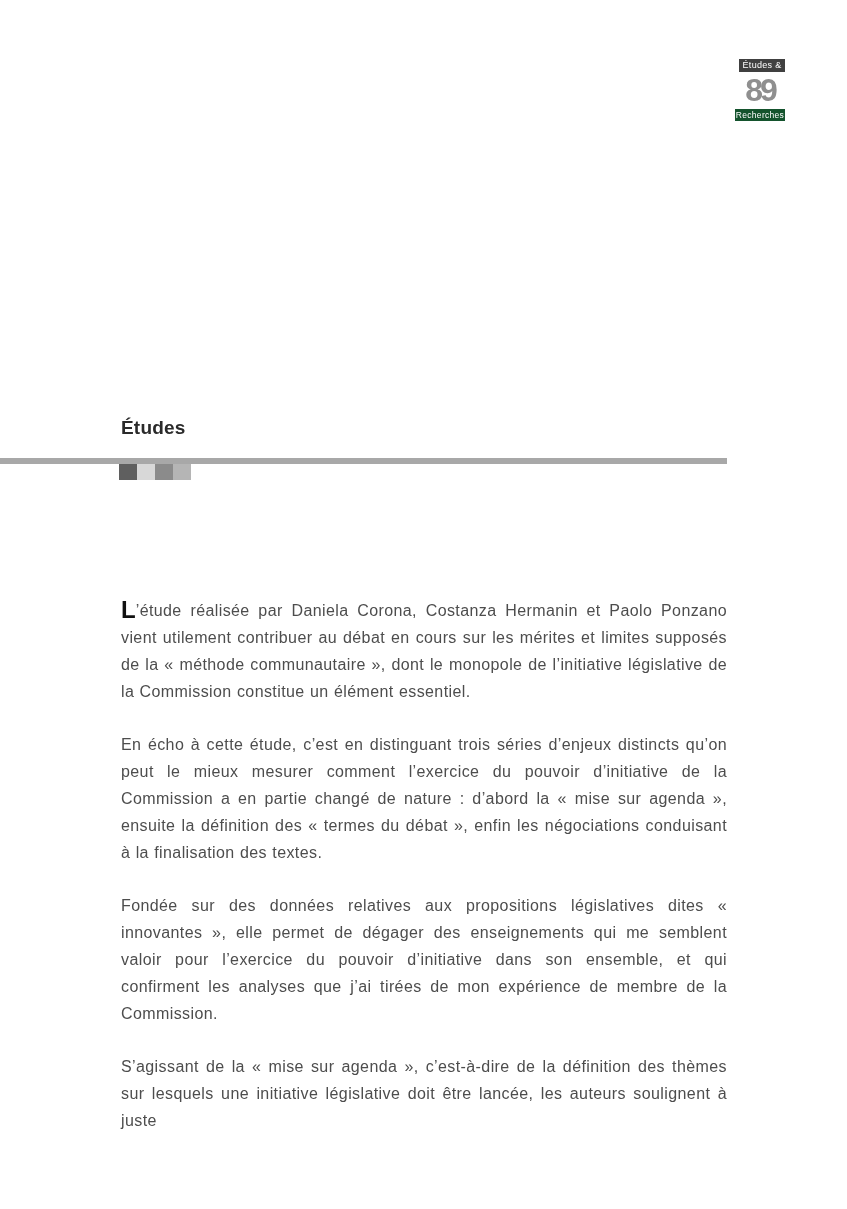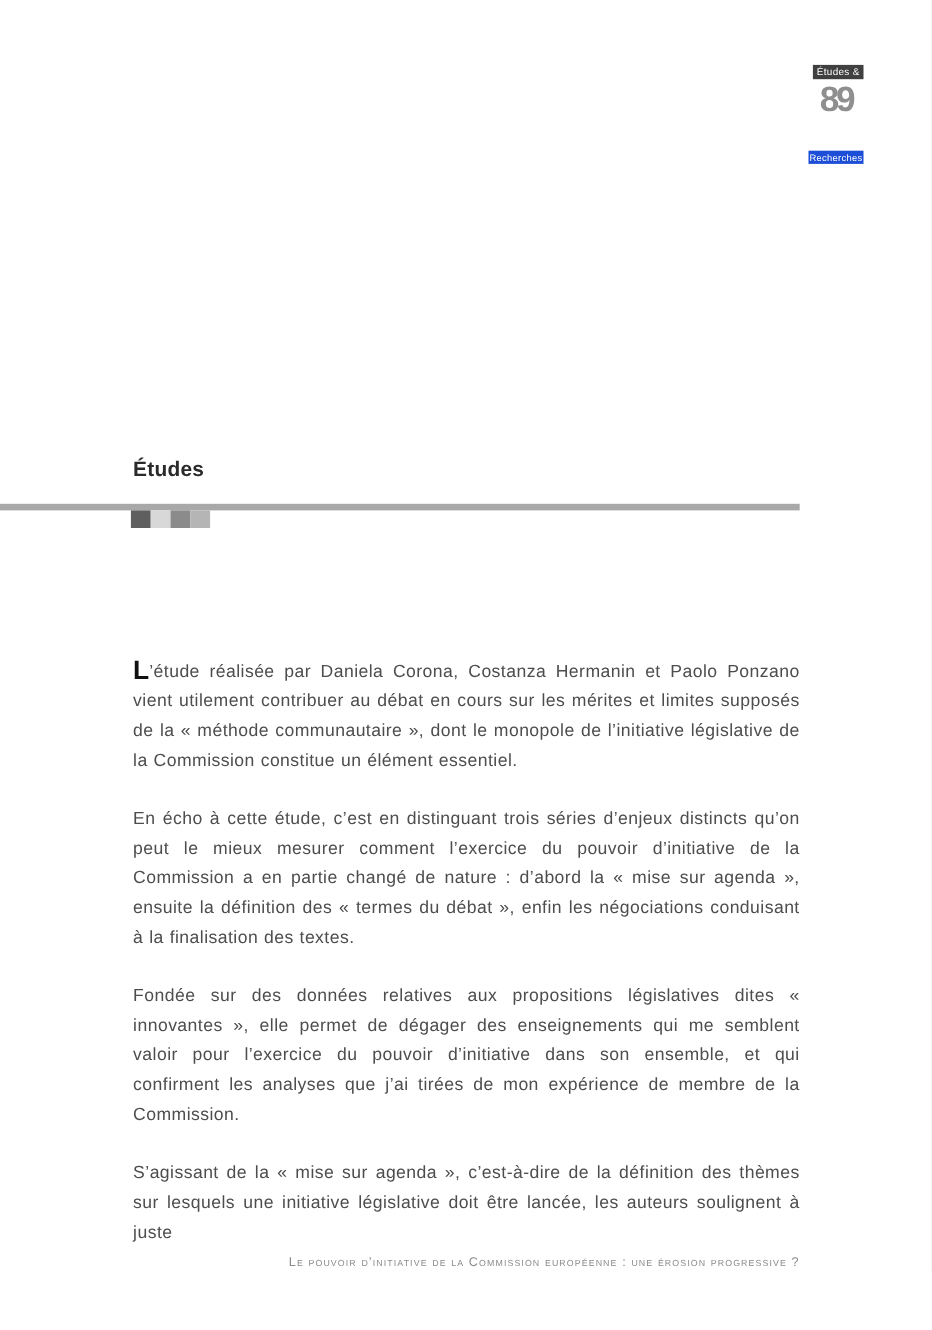--- a/index.html
+++ b/index.html
@@ -119,36 +119,35 @@
 </style>
 </head>
 <body>
 
 <div class="page">
 
 
   <div class="logo">
     <div class="logo-band top" style="background-color: #404040;">Études &amp;</div>
     <div class="logo-number" style="color: rgb(143, 143, 143);">89</div>
-    <div class="logo-band bottom" style="background-color: #1d4ed8; margin-top: 28px;">Recherches</div>
+    <div class="logo-band bottom" style="background-color: #14532d;">Recherches</div>
   </div>
 
   <h1 class="preface-title">Études</h1>
 
   <div class="rule" style="background-color: rgb(168, 168, 168);"></div>
 
   <div class="squares">
     <div class="sq" style="background-color: rgb(95, 95, 95);"></div>
     <div class="sq" style="background-color: rgb(216, 216, 216);"></div>
     <div class="sq" style="background-color: rgb(139, 139, 139);"></div>
     <div class="sq" style="background-color: rgb(181, 181, 181);"></div>
   </div>
 
   <div class="content">
     <p><span class="dropcap">L</span><span>’étude réalisée par Daniela Corona, Costanza Hermanin et Paolo Ponzano vient utilement contribuer au débat en cours sur les mérites et limites supposés de la « méthode communautaire », dont le monopole de l’initiative législative de la Commission constitue un élément essentiel.</span></p>
     <p>En écho à cette étude, c’est en distinguant trois séries d’enjeux distincts qu’on peut le mieux mesurer comment l’exercice du pouvoir d’initiative de la Commission a en partie changé de nature : d’abord la « mise sur agenda », ensuite la définition des « termes du débat », enfin les négociations conduisant à la finalisation des textes.</p>
     <p>Fondée sur des données relatives aux propositions législatives dites « innovantes », elle permet de dégager des enseignements qui me semblent valoir pour l’exercice du pouvoir d’initiative dans son ensemble, et qui confirment les analyses que j’ai tirées de mon expérience de membre de la Commission.</p>
     <p class="force-justify">S’agissant de la « mise sur agenda », c’est-à-dire de la définition des thèmes sur lesquels une initiative législative doit être lancée, les auteurs soulignent à juste</p>
   </div>
 
-  <div class="footer">Le pouvoir d’initiative de la Commission européenne : une érosion progressive ?</div>
 
 </div>
 
 </body></html>

